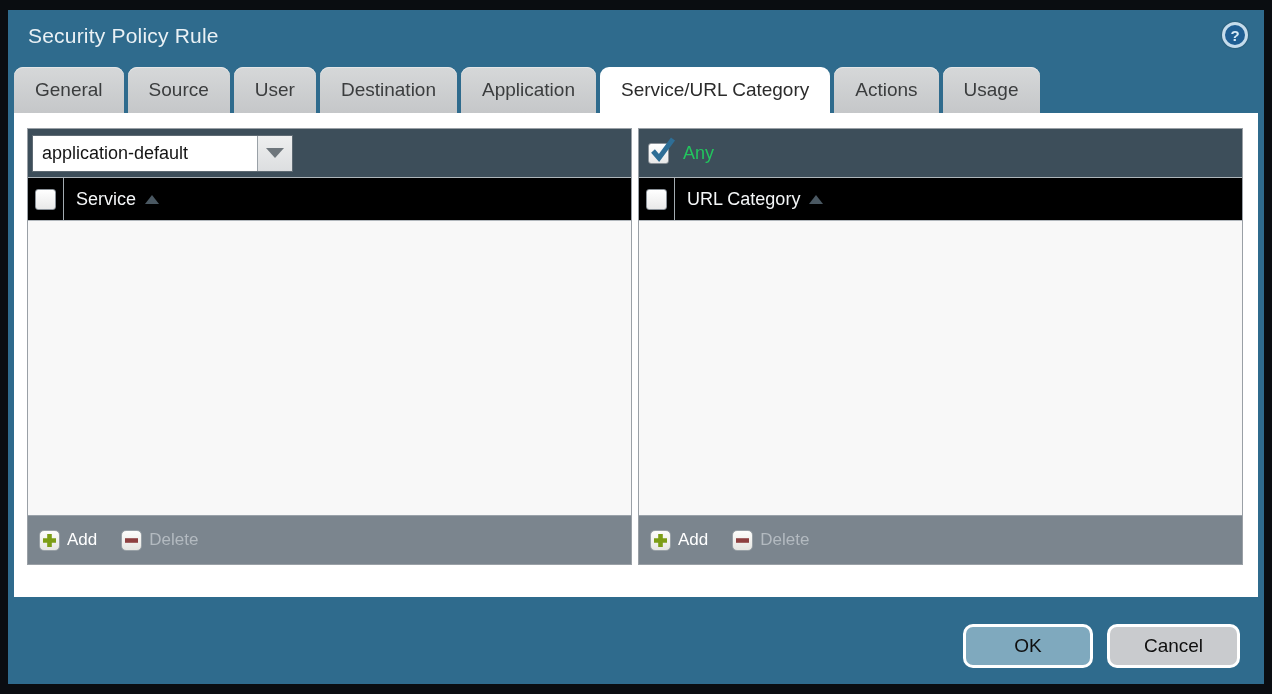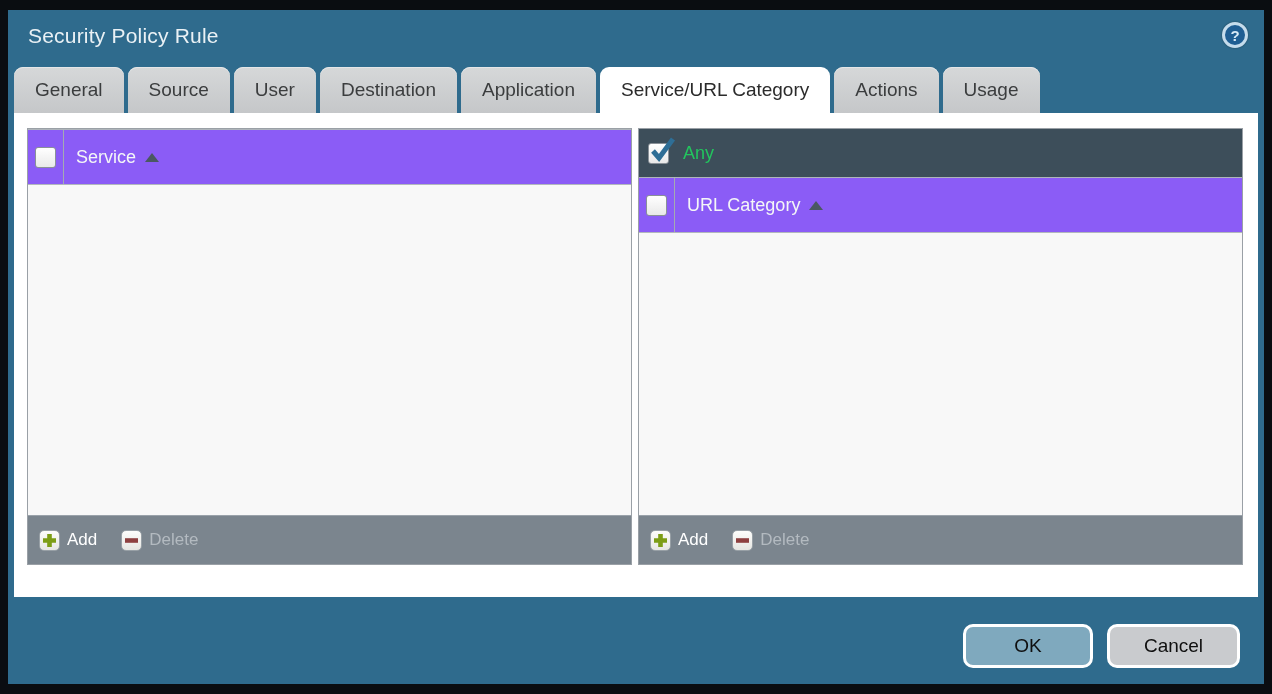--- a/index.html
+++ b/index.html
@@ -55,21 +55,21 @@
     border:1px solid #9aa0a6;
     display:flex; flex-direction:column; background:#f8f8f8;
   }
   .panel.left  { left:13px; }
   .panel.right { left:624px; }
   .panel-header {
     height:48px; background:#3d4e5a; flex:0 0 auto;
     display:flex; align-items:center;
   }
   .col-header {
-    height:56px; background:#8b5cf6; flex:0 0 auto;
+    height:44px; background:#000000; flex:0 0 auto;
     display:flex; align-items:center;
     border-top:1px solid #aeb5ba; border-bottom:1px solid #b2b8bd;
     cursor:pointer;
     text-align:center;
   }
   .cb-cell {
     width:36px; height:100%; flex:0 0 auto;
     display:flex; align-items:center; justify-content:center;
     border-right:1px solid #a3abb1;
   }
@@ -153,20 +153,28 @@
     <div class="tab">Destination</div>
     <div class="tab">Application</div>
     <div class="tab active">Service/URL Category</div>
     <div class="tab">Actions</div>
     <div class="tab">Usage</div>
   </div>
 
   <div class="content">
 
     <div class="panel left">
+      <div class="panel-header">
+        <div class="dropdown">
+          <span class="dd-value">application-default</span>
+          <span class="dd-btn">
+              <span class="tri-down"></span>
+            </span>
+        </div>
+      </div>
       <div class="col-header">
         <span class="cb-cell">
           <span class="checkbox"></span>
         </span>
         <span class="col-label">Service</span>
         <span class="tri-up"></span>
       </div>
       <div class="list"></div>
       <div class="panel-footer">
         <span class="foot-btn">

